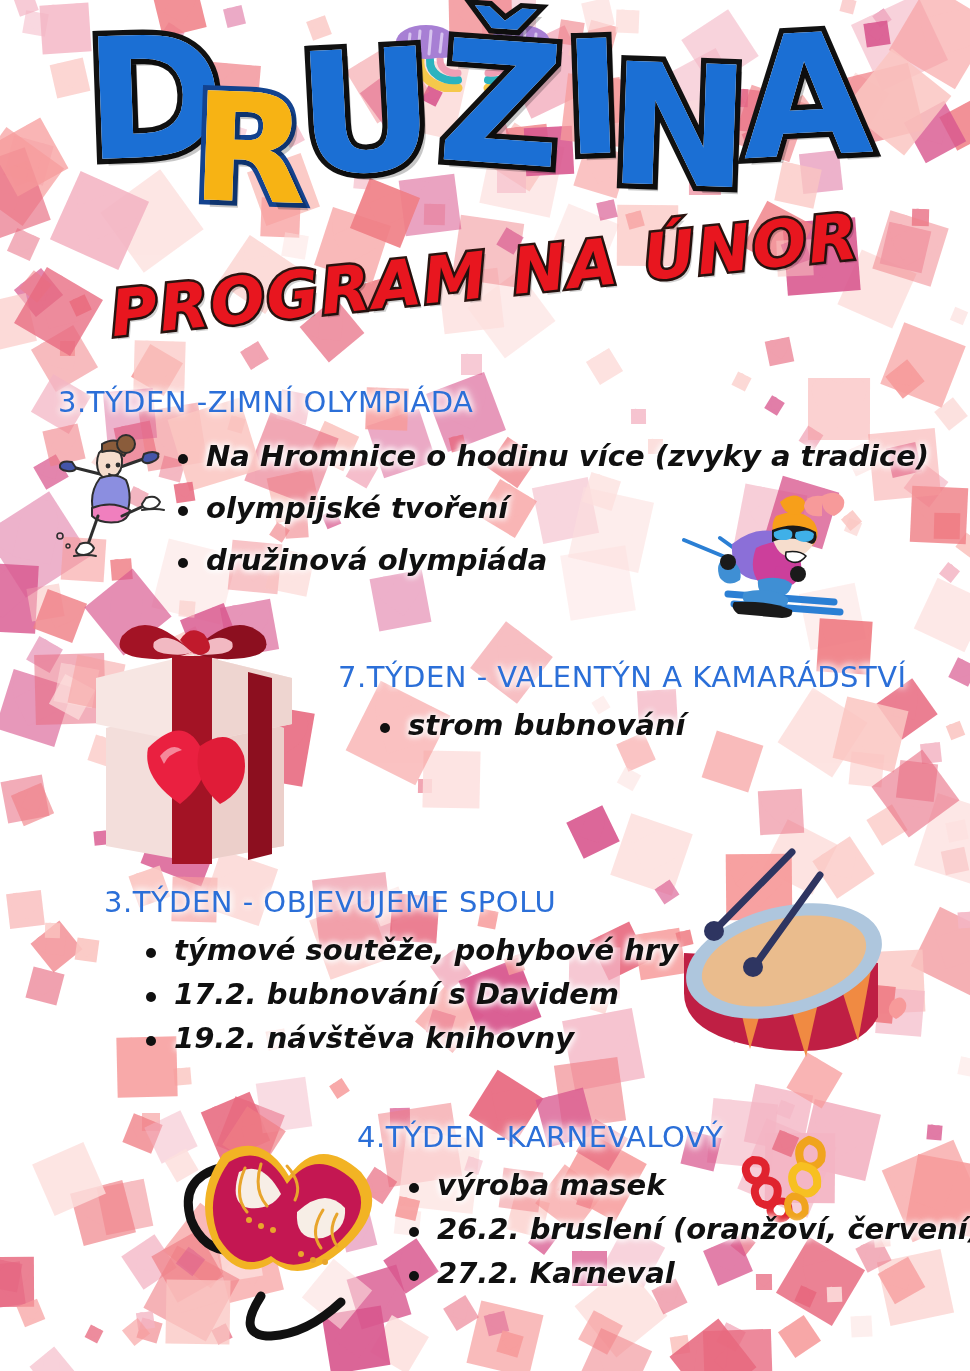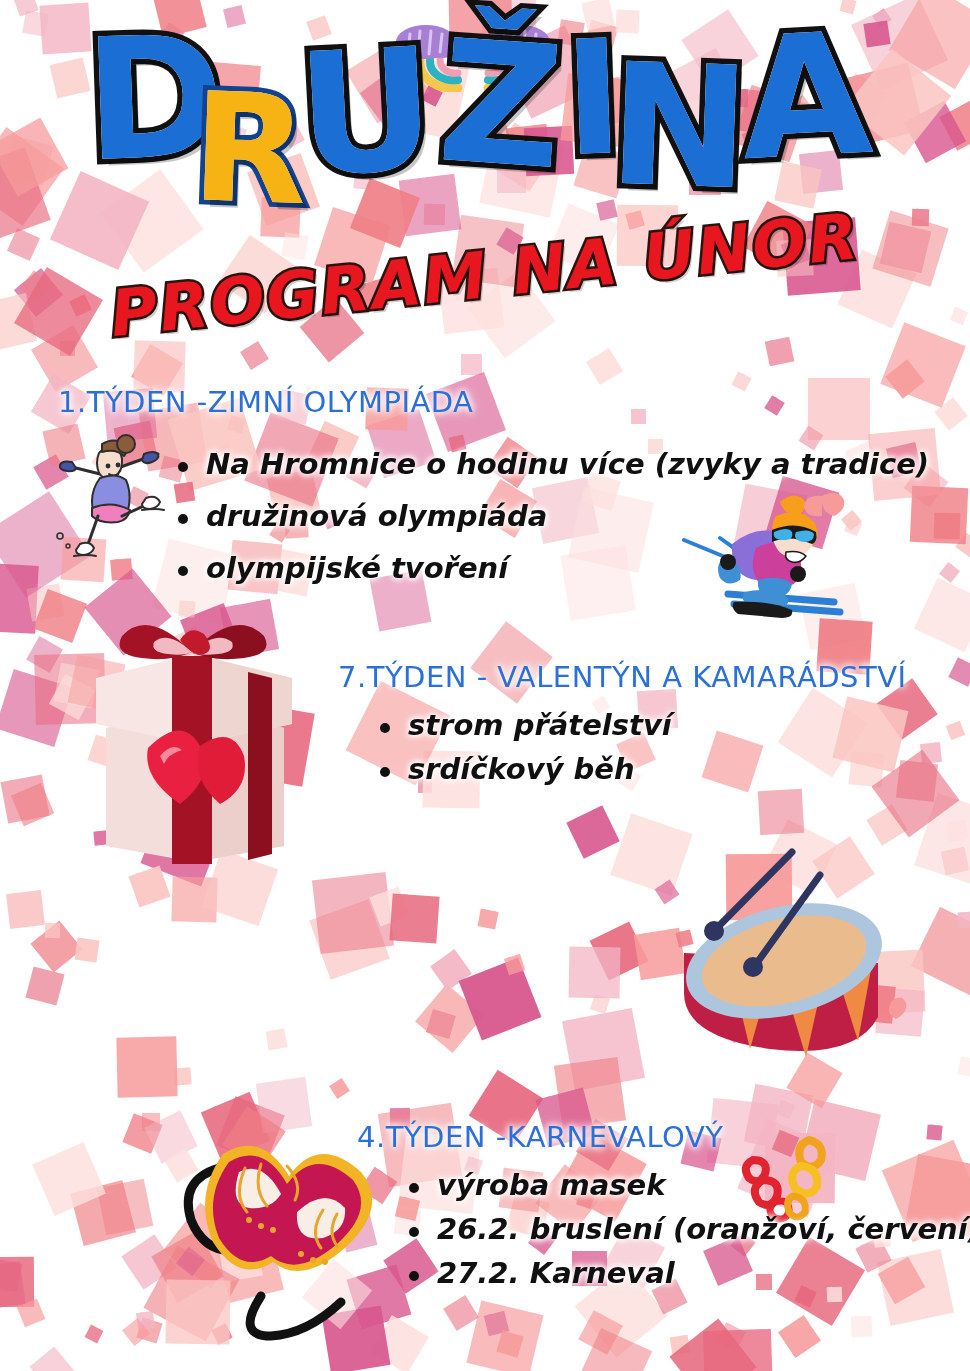--- a/index.html
+++ b/index.html
@@ -159,21 +159,21 @@
     top: 15px;
     width: 10px;
     height: 10px;
     border-radius: 50%;
     background: #101010;
   }
 
   
   #week-1 { left: 58px;  top: 385px; }
   #week-1 .week-title { margin-left: 0; }
-  #week-1 ul { margin-left: 118px; margin-top: 28px; }
+  #week-1 ul { margin-left: 118px; margin-top: 20px; }
 
   #week-2 { left: 338px; top: 660px; }
   #week-2 ul { margin-left: 40px; margin-top: 14px; }
   #week-2 ul li { margin-top: 10px; }
 
   #week-3 { left: 104px; top: 885px; }
   #week-3 ul { margin-left: 40px; margin-top: 14px; }
   #week-3 ul li { margin-top: 10px; }
 
   #week-4 { left: 357px; top: 1120px; }
@@ -699,36 +699,43 @@
       <path d="M16 34 q-12 6 -4 18 q10 8 16 -4 q4 -14 -12 -14 z" stroke="#e0232e" stroke-width="8"></path>
       <path d="M26 54 q-14 8 -4 22 q12 8 18 -6 q4 -16 -14 -16 z" stroke="#e0232e" stroke-width="8"></path>
       <path d="M38 76 q-10 8 0 16 q12 4 14 -8 q0 -12 -14 -8 z" stroke="#e0232e" stroke-width="7"></path>
       <path d="M72 14 q16 4 12 20 q-8 12 -20 2 q-6 -16 8 -22 z" stroke="#f0a41e" stroke-width="8"></path>
       <path d="M64 40 q18 2 16 20 q-8 14 -22 2 q-8 -16 6 -22 z" stroke="#f7c022" stroke-width="8"></path>
       <path d="M56 70 q14 2 12 16 q-8 10 -16 0 q-4 -12 4 -16 z" stroke="#f0a41e" stroke-width="7"></path>
     </g>
   </svg>
 
   <div class="week" id="week-1">
-    <div class="week-title">1.TÝDEN -ZIMNÍ OLYMPIÁDA</div>
+    <div class="week-title">3.TÝDEN -ZIMNÍ OLYMPIÁDA</div>
     <ul class="week-list">
       <li>Na Hromnice o hodinu více (zvyky a tradice)</li>
+      <li>olympijské tvoření</li>
       <li>družinová olympiáda</li>
-      <li>olympijské tvoření</li>
     </ul>
   </div>
 
   <div class="week" id="week-2">
     <div class="week-title">7.TÝDEN - VALENTÝN A KAMARÁDSTVÍ</div>
     <ul class="week-list">
-      <li>strom přátelství</li>
-      <li>srdíčkový běh</li>
+      <li>strom bubnování</li>
     </ul>
   </div>
 
+  <div class="week" id="week-3">
+    <div class="week-title">3.TÝDEN - OBJEVUJEME SPOLU</div>
+    <ul class="week-list">
+      <li>týmové soutěže, pohybové hry</li>
+      <li>17.2. bubnování s Davidem</li>
+      <li>19.2. návštěva knihovny</li>
+    </ul>
+  </div>
 
   <div class="week" id="week-4">
     <div class="week-title">4.TÝDEN -KARNEVALOVÝ</div>
     <ul class="week-list">
       <li>výroba masek</li>
       <li>26.2. bruslení (oranžoví, červení)</li>
       <li>27.2. Karneval</li>
     </ul>
   </div>
 

